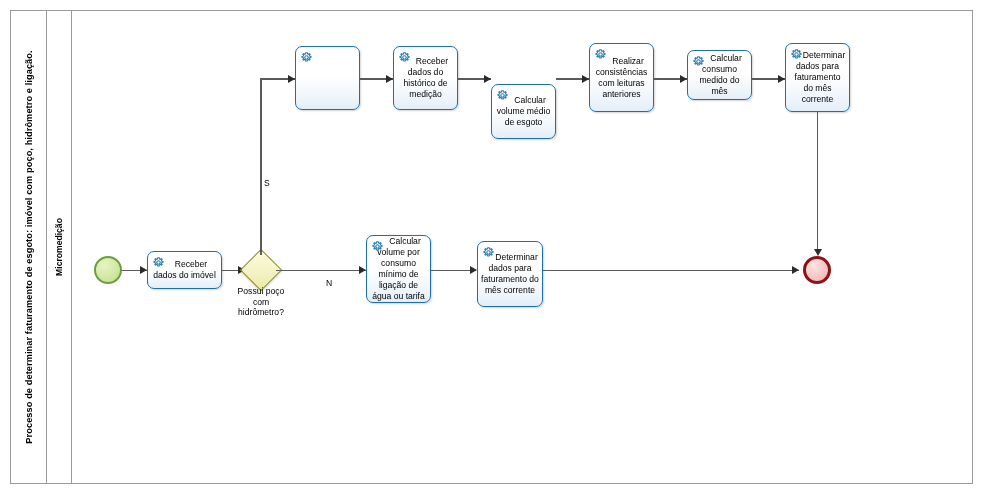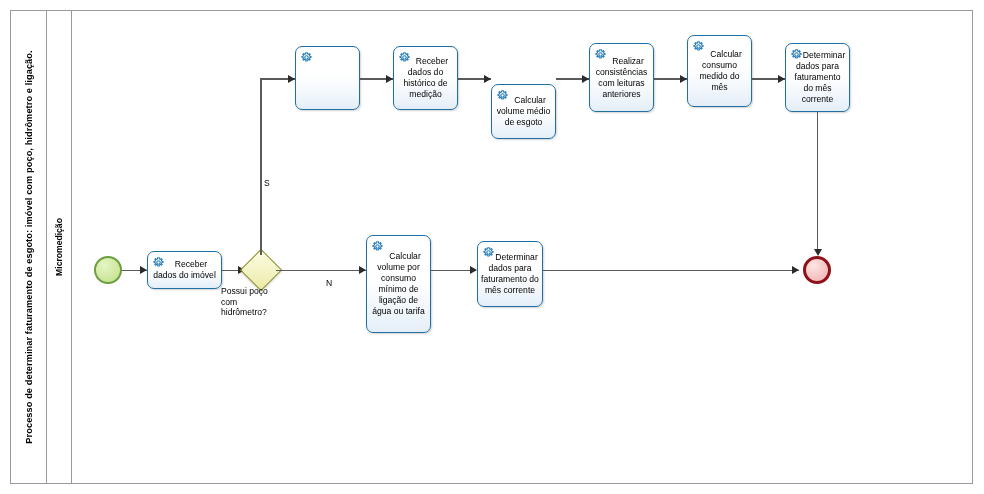--- a/index.html
+++ b/index.html
@@ -125,20 +125,21 @@
     transform: rotate(45deg);
     box-shadow: 1px 1px 2px rgba(0,0,0,0.15);
   }
 
   
   .free-label {
     position: absolute;
     font-size: 8.6px;
     line-height: 10.5px;
     color: #000000;
+    text-align: center;
     white-space: pre-line;
   }
   .flow-label {
     position: absolute;
     font-size: 8.6px;
     color: #000000;
   }
 
   
   .conn {
@@ -245,21 +246,21 @@
         <svg class="gear-icon" viewBox="0 0 24 24">
           <path fill="none" stroke="#2a7fb8" stroke-width="2.1" d="M12 3.2 l1.4 0 0.55 2.1 a6.6 6.6 0 0 1 1.85 0.78 l1.85-1.15 1.0 1.0 -1.15 1.85 a6.6 6.6 0 0 1 0.78 1.85 l2.1 0.55 0 1.4 -2.1 0.55 a6.6 6.6 0 0 1-0.78 1.85 l1.15 1.85 -1.0 1.0 -1.85-1.15 a6.6 6.6 0 0 1-1.85 0.78 l-0.55 2.1 -1.4 0 -1.4 0 -0.55-2.1 a6.6 6.6 0 0 1-1.85-0.78 l-1.85 1.15 -1.0-1.0 1.15-1.85 a6.6 6.6 0 0 1-0.78-1.85 l-2.1-0.55 0-1.4 2.1-0.55 a6.6 6.6 0 0 1 0.78-1.85 l-1.15-1.85 1.0-1.0 1.85 1.15 a6.6 6.6 0 0 1 1.85-0.78 l0.55-2.1 z"></path>
           <circle cx="12" cy="12" r="3.2" fill="none" stroke="#2a7fb8" stroke-width="2.1"></circle>
         </svg>
         <span class="task-label">Realizar consistências com leituras anteriores</span>
       </div>
 
       <div class="conn conn-h" style="left:582px; top:67.3px; width:33px;"></div>
       <div class="arrow-r" style="left:608px; top:64px;"></div>
 
-      <div class="task" style="left:615px; top:24px; width:65px; height:72px;">
+      <div class="task" style="left:615px; top:39px; width:65px; height:50px;">
         <svg class="gear-icon" viewBox="0 0 24 24">
           <path fill="none" stroke="#2a7fb8" stroke-width="2.1" d="M12 3.2 l1.4 0 0.55 2.1 a6.6 6.6 0 0 1 1.85 0.78 l1.85-1.15 1.0 1.0 -1.15 1.85 a6.6 6.6 0 0 1 0.78 1.85 l2.1 0.55 0 1.4 -2.1 0.55 a6.6 6.6 0 0 1-0.78 1.85 l1.15 1.85 -1.0 1.0 -1.85-1.15 a6.6 6.6 0 0 1-1.85 0.78 l-0.55 2.1 -1.4 0 -1.4 0 -0.55-2.1 a6.6 6.6 0 0 1-1.85-0.78 l-1.85 1.15 -1.0-1.0 1.15-1.85 a6.6 6.6 0 0 1-0.78-1.85 l-2.1-0.55 0-1.4 2.1-0.55 a6.6 6.6 0 0 1 0.78-1.85 l-1.15-1.85 1.0-1.0 1.85 1.15 a6.6 6.6 0 0 1 1.85-0.78 l0.55-2.1 z"></path>
           <circle cx="12" cy="12" r="3.2" fill="none" stroke="#2a7fb8" stroke-width="2.1"></circle>
         </svg>
         <span class="task-label">Calcular consumo medido do mês</span>
       </div>
 
       <div class="conn conn-h" style="left:680px; top:67.3px; width:33px;"></div>
       <div class="arrow-r" style="left:706px; top:64px;"></div>
 
@@ -267,21 +268,21 @@
         <svg class="gear-icon" viewBox="0 0 24 24">
           <path fill="none" stroke="#2a7fb8" stroke-width="2.1" d="M12 3.2 l1.4 0 0.55 2.1 a6.6 6.6 0 0 1 1.85 0.78 l1.85-1.15 1.0 1.0 -1.15 1.85 a6.6 6.6 0 0 1 0.78 1.85 l2.1 0.55 0 1.4 -2.1 0.55 a6.6 6.6 0 0 1-0.78 1.85 l1.15 1.85 -1.0 1.0 -1.85-1.15 a6.6 6.6 0 0 1-1.85 0.78 l-0.55 2.1 -1.4 0 -1.4 0 -0.55-2.1 a6.6 6.6 0 0 1-1.85-0.78 l-1.85 1.15 -1.0-1.0 1.15-1.85 a6.6 6.6 0 0 1-0.78-1.85 l-2.1-0.55 0-1.4 2.1-0.55 a6.6 6.6 0 0 1 0.78-1.85 l-1.15-1.85 1.0-1.0 1.85 1.15 a6.6 6.6 0 0 1 1.85-0.78 l0.55-2.1 z"></path>
           <circle cx="12" cy="12" r="3.2" fill="none" stroke="#2a7fb8" stroke-width="2.1"></circle>
         </svg>
         <span class="task-label">Determinar dados para faturamento do mês corrente</span>
       </div>
 
       <div class="conn conn-v" style="left:744.8px; top:101px; height:140px;"></div>
       <div class="arrow-d" style="left:741.5px; top:238px;"></div>
 
-      <div class="task" style="left:294px; top:224px; width:65px; height:98px;">
+      <div class="task" style="left:294px; top:224px; width:65px; height:68px;">
         <svg class="gear-icon" viewBox="0 0 24 24">
           <path fill="none" stroke="#2a7fb8" stroke-width="2.1" d="M12 3.2 l1.4 0 0.55 2.1 a6.6 6.6 0 0 1 1.85 0.78 l1.85-1.15 1.0 1.0 -1.15 1.85 a6.6 6.6 0 0 1 0.78 1.85 l2.1 0.55 0 1.4 -2.1 0.55 a6.6 6.6 0 0 1-0.78 1.85 l1.15 1.85 -1.0 1.0 -1.85-1.15 a6.6 6.6 0 0 1-1.85 0.78 l-0.55 2.1 -1.4 0 -1.4 0 -0.55-2.1 a6.6 6.6 0 0 1-1.85-0.78 l-1.85 1.15 -1.0-1.0 1.15-1.85 a6.6 6.6 0 0 1-0.78-1.85 l-2.1-0.55 0-1.4 2.1-0.55 a6.6 6.6 0 0 1 0.78-1.85 l-1.15-1.85 1.0-1.0 1.85 1.15 a6.6 6.6 0 0 1 1.85-0.78 l0.55-2.1 z"></path>
           <circle cx="12" cy="12" r="3.2" fill="none" stroke="#2a7fb8" stroke-width="2.1"></circle>
         </svg>
         <span class="task-label">Calcular volume por consumo mínimo de ligação de água ou tarifa</span>
       </div>
 
       <div class="conn conn-h" style="left:359px; top:258.5px; width:45px;"></div>
       <div class="arrow-r" style="left:398px; top:255px;"></div>
 

